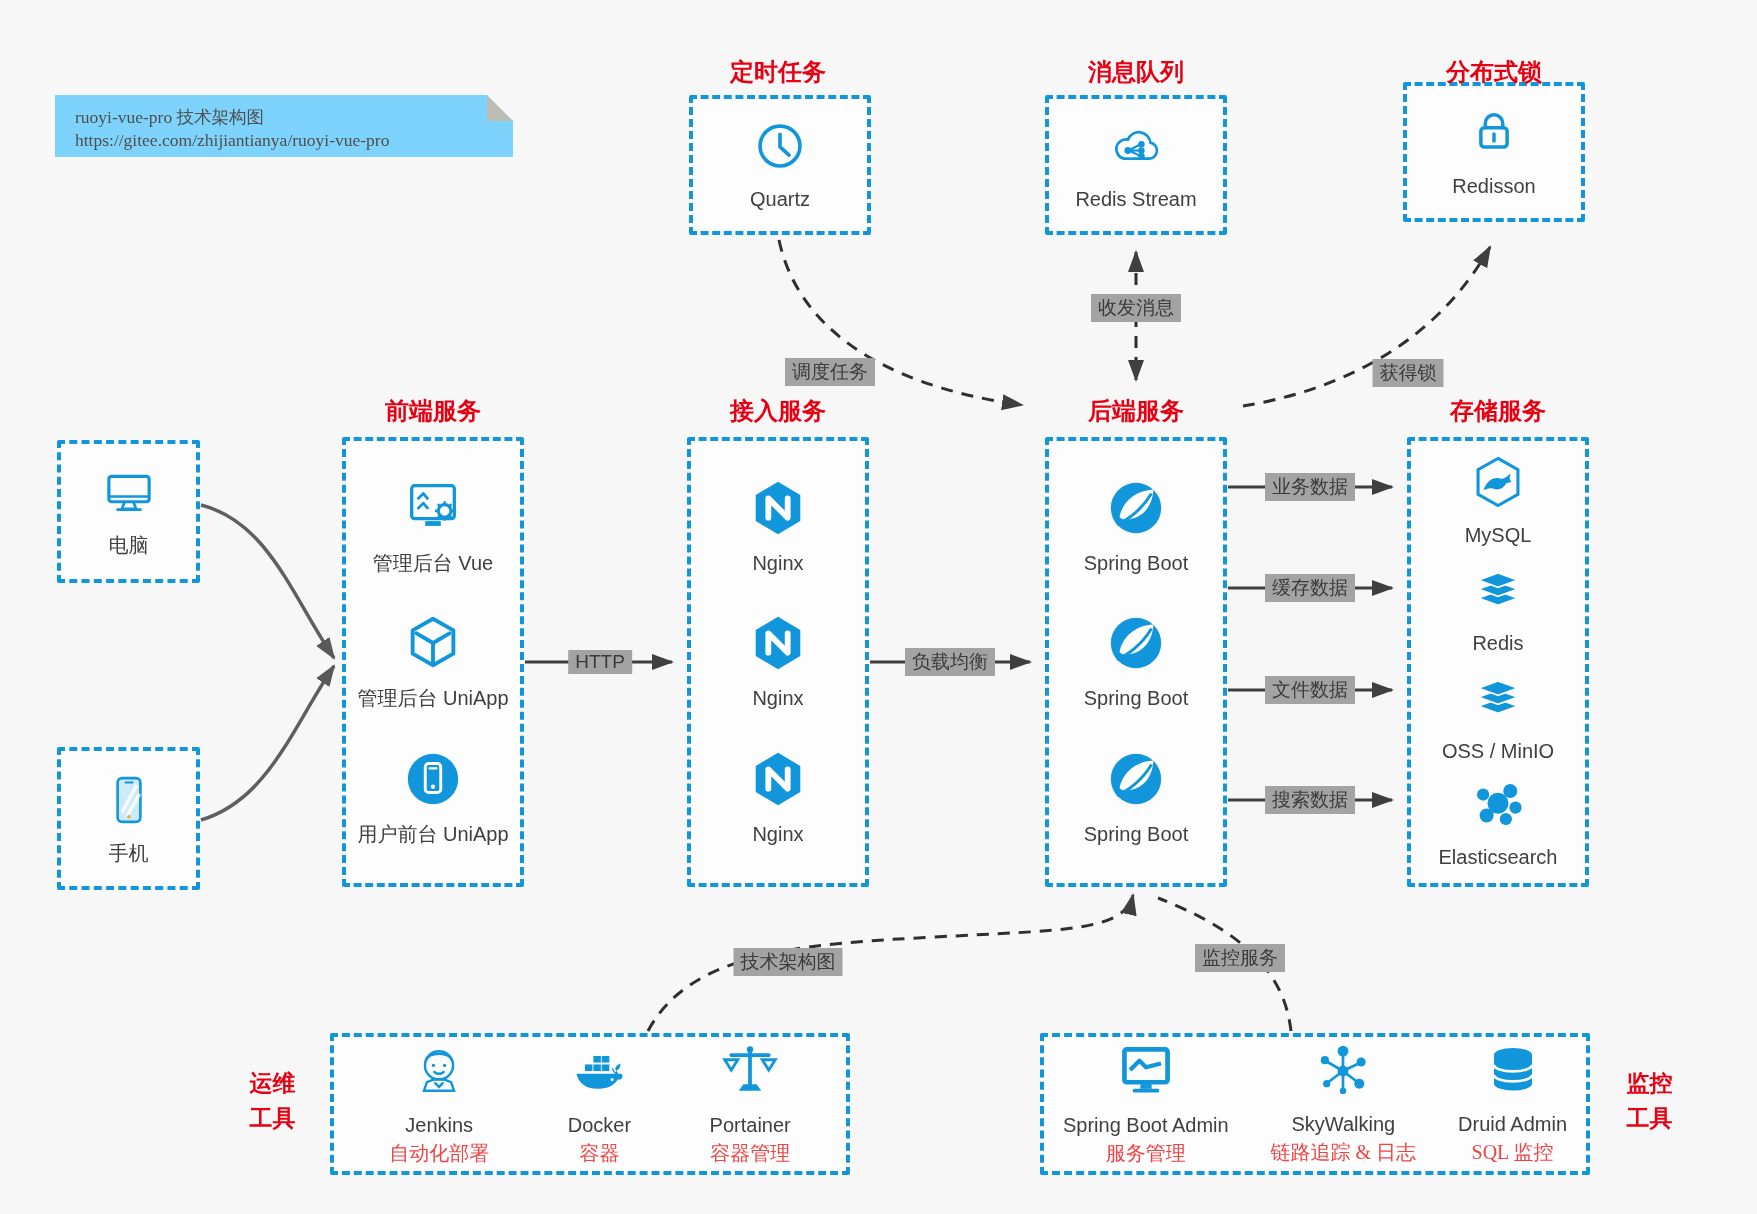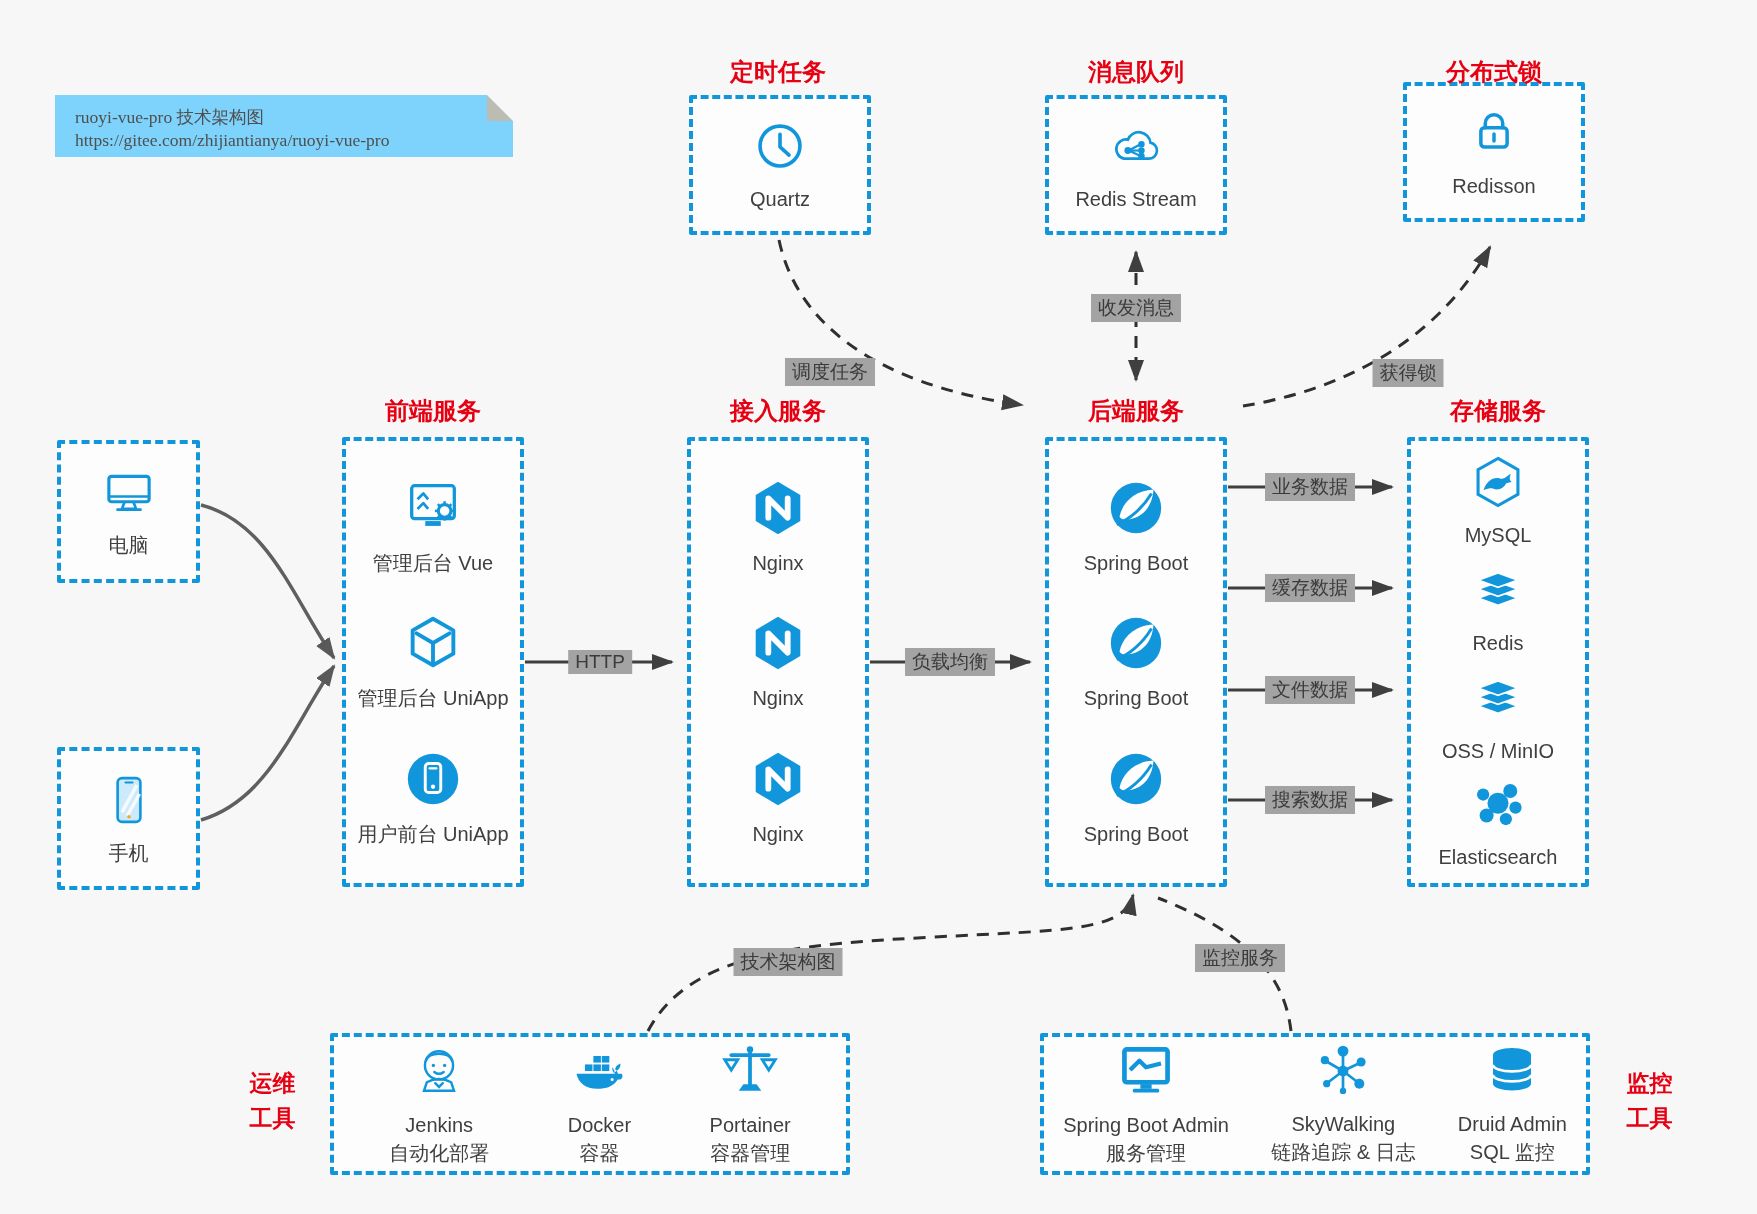--- a/index.html
+++ b/index.html
@@ -3,21 +3,21 @@
 <meta charset="utf-8">
 <style>
   html,body{margin:0;padding:0;background:#f7f7f8;font-family:"Liberation Sans","DejaVu Sans",sans-serif;}
   .canvas{position:relative;width:1757px;height:1214px;background:#f7f7f8;overflow:hidden;}
   .wires{position:absolute;left:0;top:0;z-index:1;}
   .gbox{position:absolute;border:4px dashed #1296db;background:#fdfdfe;border-radius:2px;z-index:2;
         display:flex;flex-direction:column;justify-content:space-evenly;align-items:center;box-sizing:border-box;}
   .hbox{flex-direction:row;justify-content:space-evenly;align-items:center;gap:23px;}
   .node{display:flex;flex-direction:column;align-items:center;gap:10px;}
   .node .lbl{font-size:20px;color:#3f3f3f;white-space:nowrap;text-align:center;line-height:1.4;}
-  .node .sub{font-size:20px;color:#404040;white-space:nowrap;text-align:center;}
+  .node .sub{font-size:20px;color:#ef4444;white-space:nowrap;text-align:center;font-family:Liberation Serif, serif;}
   .gtitle{position:absolute;z-index:3;font-size:24px;font-weight:700;color:#e60012;text-align:center;white-space:nowrap;}
   .sidelbl{position:absolute;z-index:3;font-size:23px;font-weight:700;color:#e60012;text-align:center;line-height:1.5;}
   .elbl{position:absolute;z-index:4;transform:translate(-50%,-50%);background:#a3a3a3;padding:1px 7px;
         font-size:19px;color:#3b3b3b;white-space:nowrap;}
   .note{position:absolute;left:55px;top:95px;width:458px;height:62px;background:#7dd3fc;z-index:3;
         padding:11px 0 0 20px;box-sizing:border-box;font-family:Liberation Serif, serif;}
   .note .l{font-size:17.5px;color:#4f4f4f;line-height:23px;}
   .note .fold-cut{position:absolute;top:0;right:0;width:0;height:0;border-top:26px solid #f7f7f8;border-left:26px solid transparent;}
   .note .fold{position:absolute;top:0;right:0;width:0;height:0;border-bottom:26px solid #bcbcb2;border-right:26px solid transparent;}
   svg.icn{display:block;}

